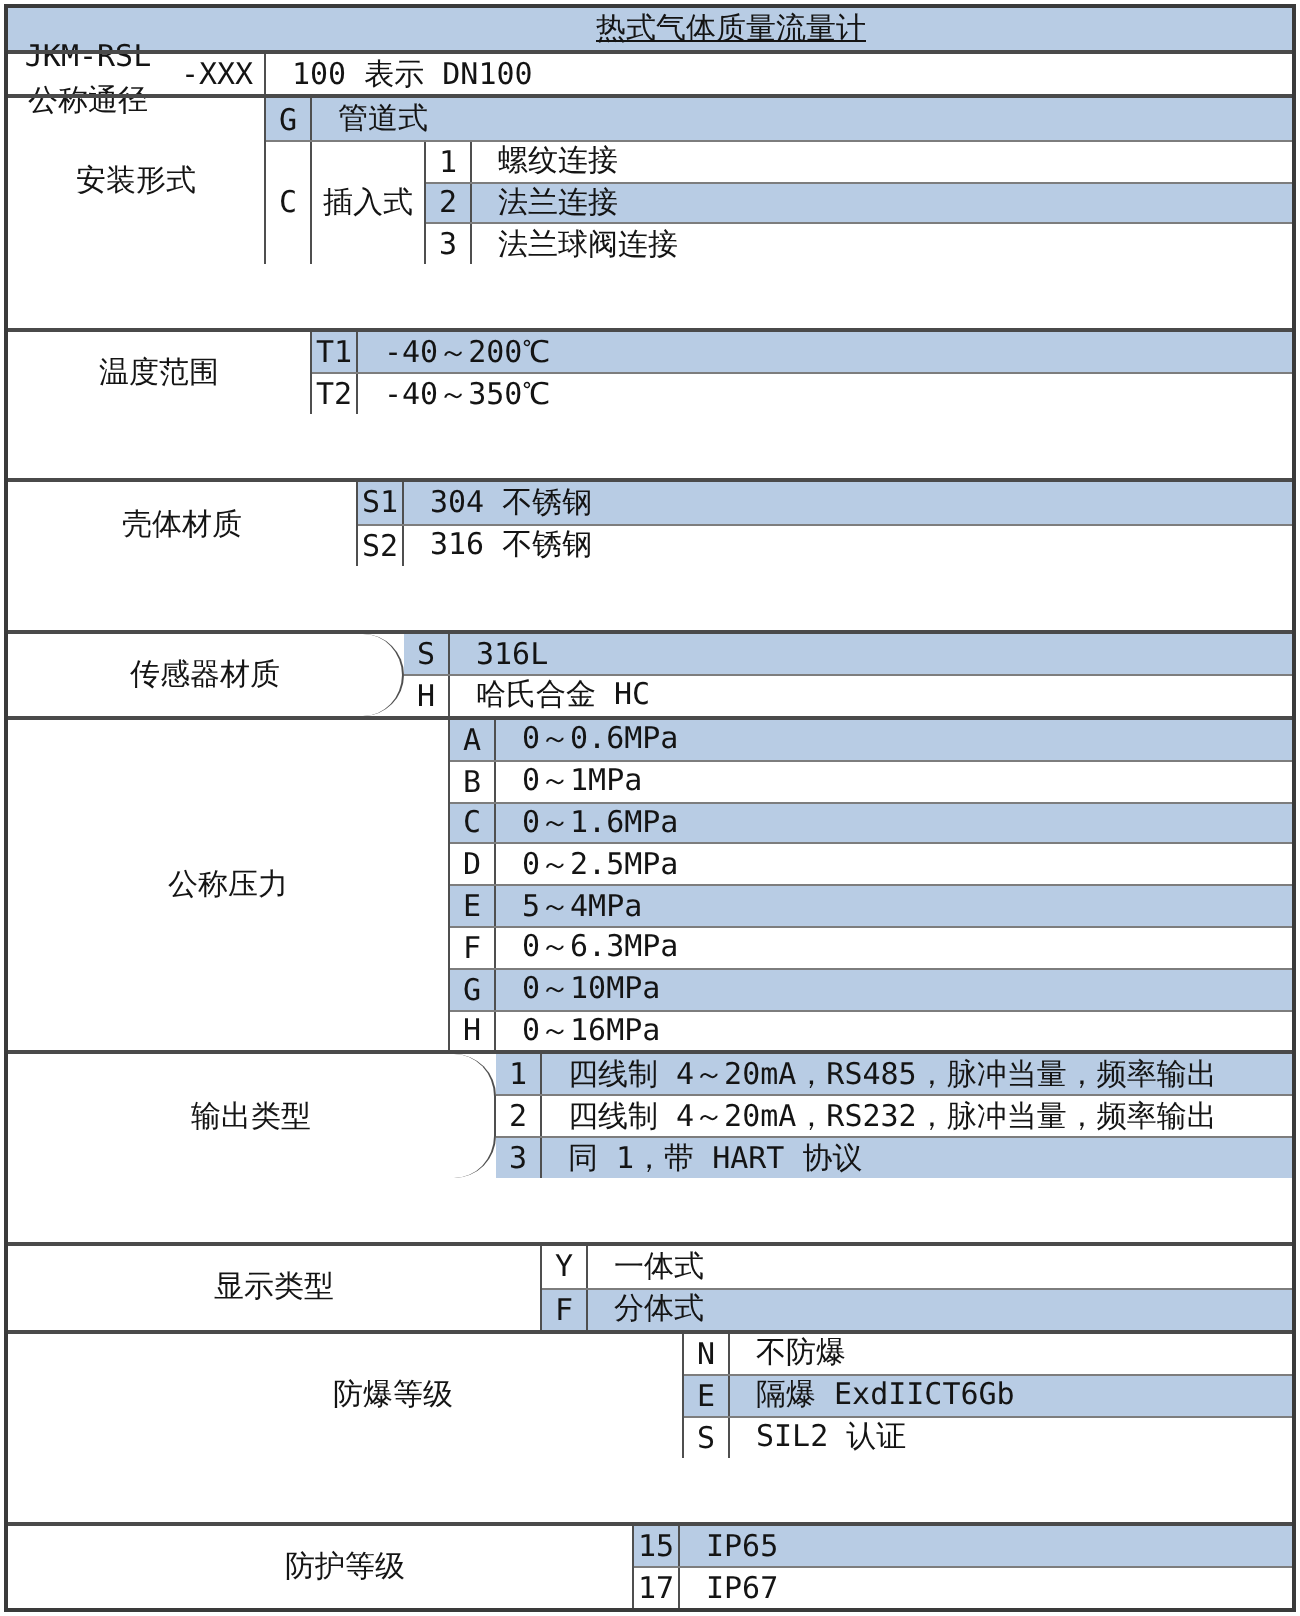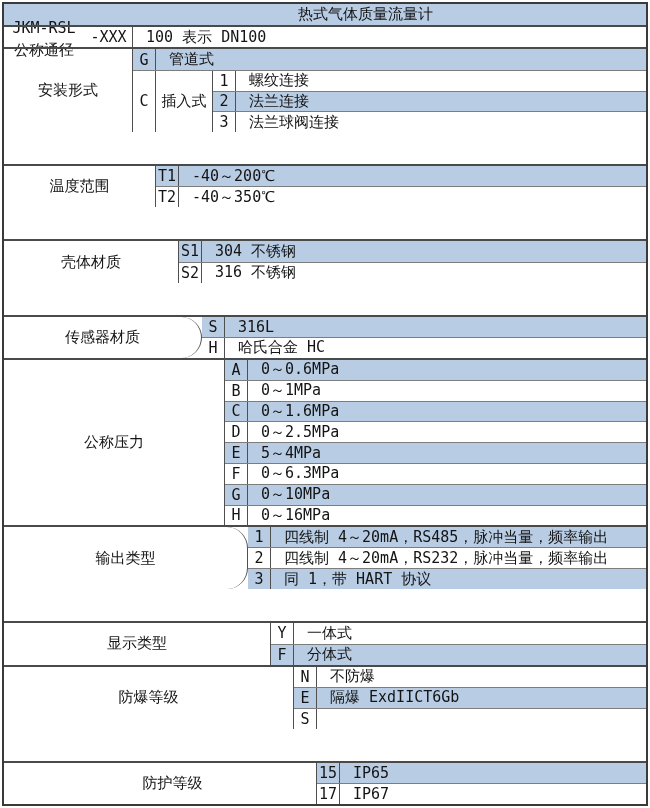--- a/index.html
+++ b/index.html
@@ -25,40 +25,40 @@
 
   .lbl { display: flex; align-items: center; justify-content: center; text-align: center; }
   .br  { border-right: 1px solid #4f4f4f; }
 
   .opts { flex: 1 1 0; display: flex; flex-direction: column; min-width: 0; }
   .row  { flex: 1 1 0; display: flex; min-height: 0; }
   .bt   { border-top: 1px solid #7d7d7d; }
 
   .code { flex: 0 0 23px; display: flex; align-items: center; justify-content: center; }
   .val  { flex: 1 1 0; display: flex; align-items: center; padding-left: 13px; overflow: hidden; white-space: nowrap; }
-  .val.center { justify-content: center; padding-left: 0; }
+  .val.center { justify-content: center; padding-left: 0; text-decoration: underline; }
 
   .blue { background: #b8cce4; }
 
   
   .sub { flex: 3 1 0; display: flex; min-height: 0; }
   .sub .c-cell   { flex: 0 0 23px; display: flex; align-items: center; justify-content: center; }
   .sub .ins-cell { flex: 0 0 57px; display: flex; align-items: center; justify-content: center; }
 
   
   .w-model      { flex: 0 0 81px; margin-top: 24px; }
   .w-dcode      { flex: 0 0 48px; display: flex; align-items: center; justify-content: center; }
   .w-install    { flex: 0 0 129px; }
   .w-temp       { flex: 0 0 152px; }
   .w-housing    { flex: 0 0 175px; }
   .w-sensor     { flex: 0 0 198px; border-radius: 25px; }
   .w-pressure   { flex: 0 0 221px; }
   .w-output     { flex: 0 0 244px; border-radius: 21px; }
   .w-display    { flex: 0 0 267px; font-family: Liberation Serif, serif; }
-  .w-explosion  { flex: 0 0 290px; }
+  .w-explosion  { flex: 0 0 290px; margin-left: 48px; }
   .w-protection { flex: 0 0 313px; padding-left: 25px; }
 </style>
 </head>
 <body>
 
 <div class="tbl">
 
   <div class="grp u1 blue">
     <div class="lbl w-model br">JKM-RSL</div>
     <div class="val center">热式气体质量流量计</div>
@@ -216,20 +216,21 @@
       <div class="row">
         <div class="code br">N</div>
         <div class="val">不防爆</div>
       </div>
       <div class="row bt blue">
         <div class="code br">E</div>
         <div class="val">隔爆 ExdIICT6Gb</div>
       </div>
       <div class="row bt">
         <div class="code br">S</div>
+        <div class="val">SIL2 认证</div>
       </div>
     </div>
   </div>
 
   <div class="grp u2">
     <div class="lbl w-protection br">防护等级</div>
     <div class="opts">
       <div class="row blue">
         <div class="code br">15</div>
         <div class="val">IP65</div>

